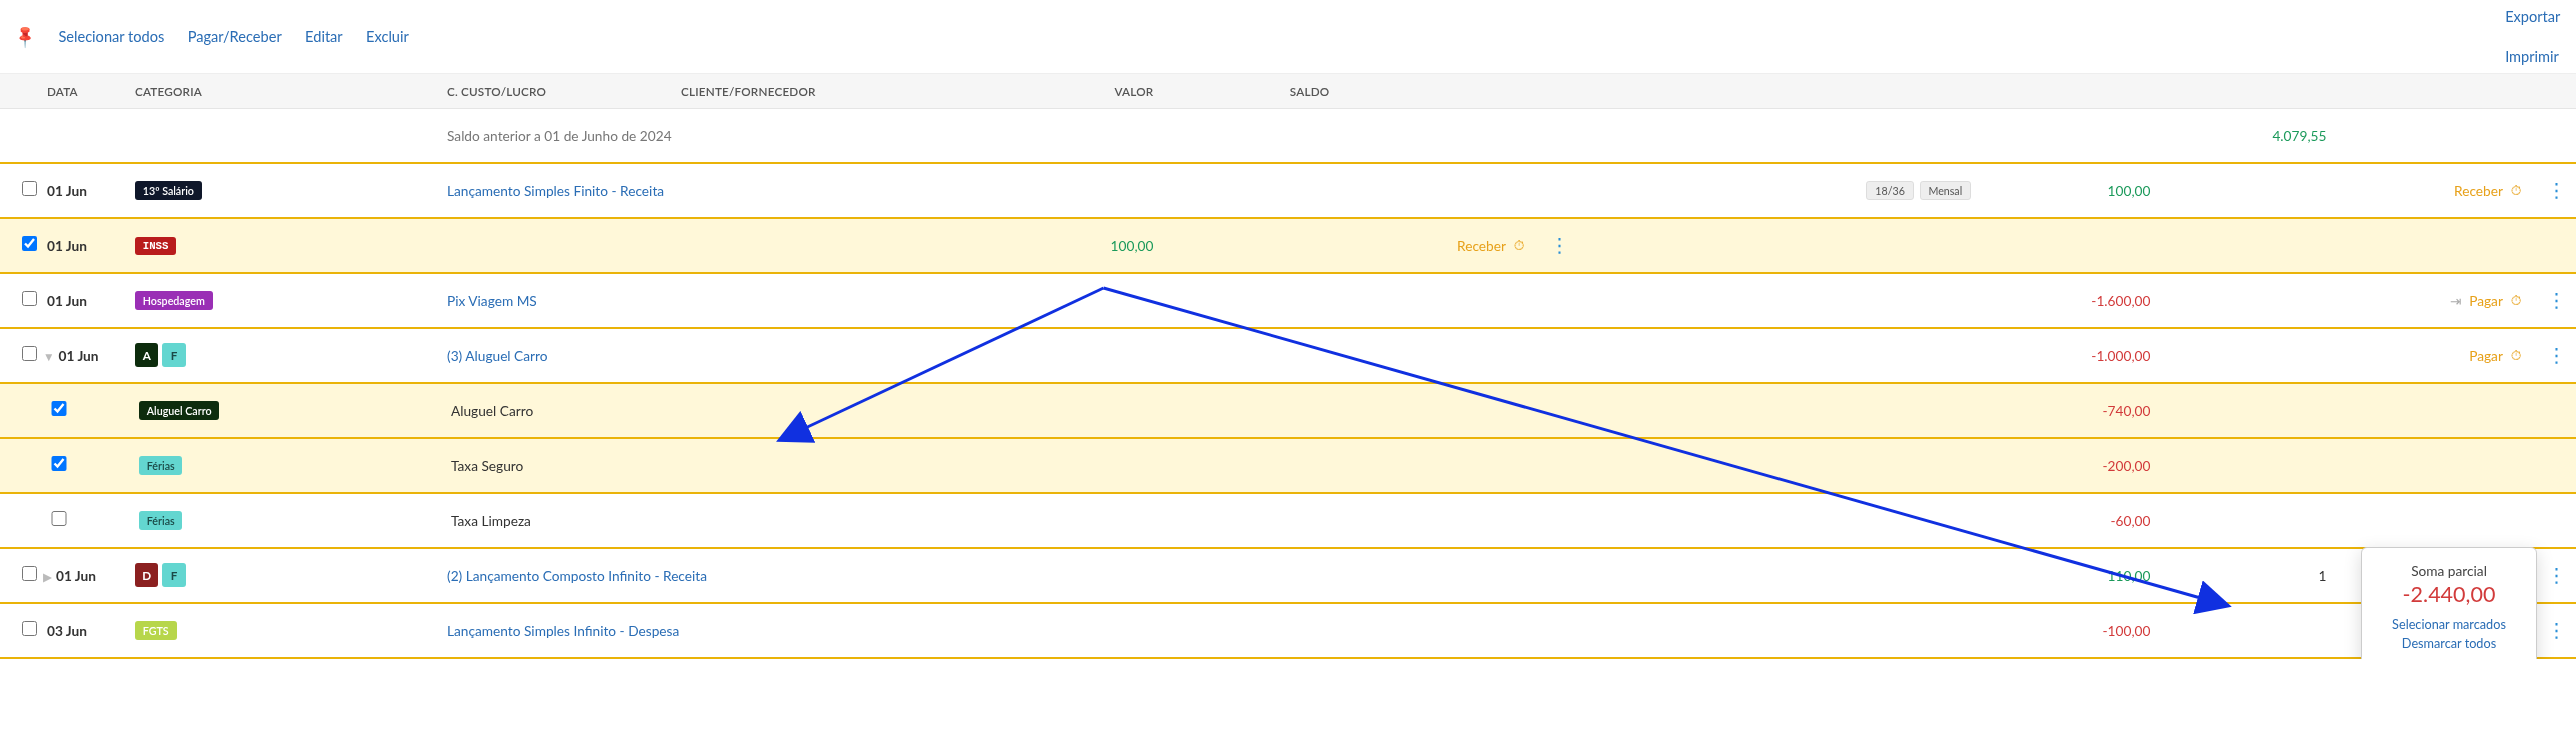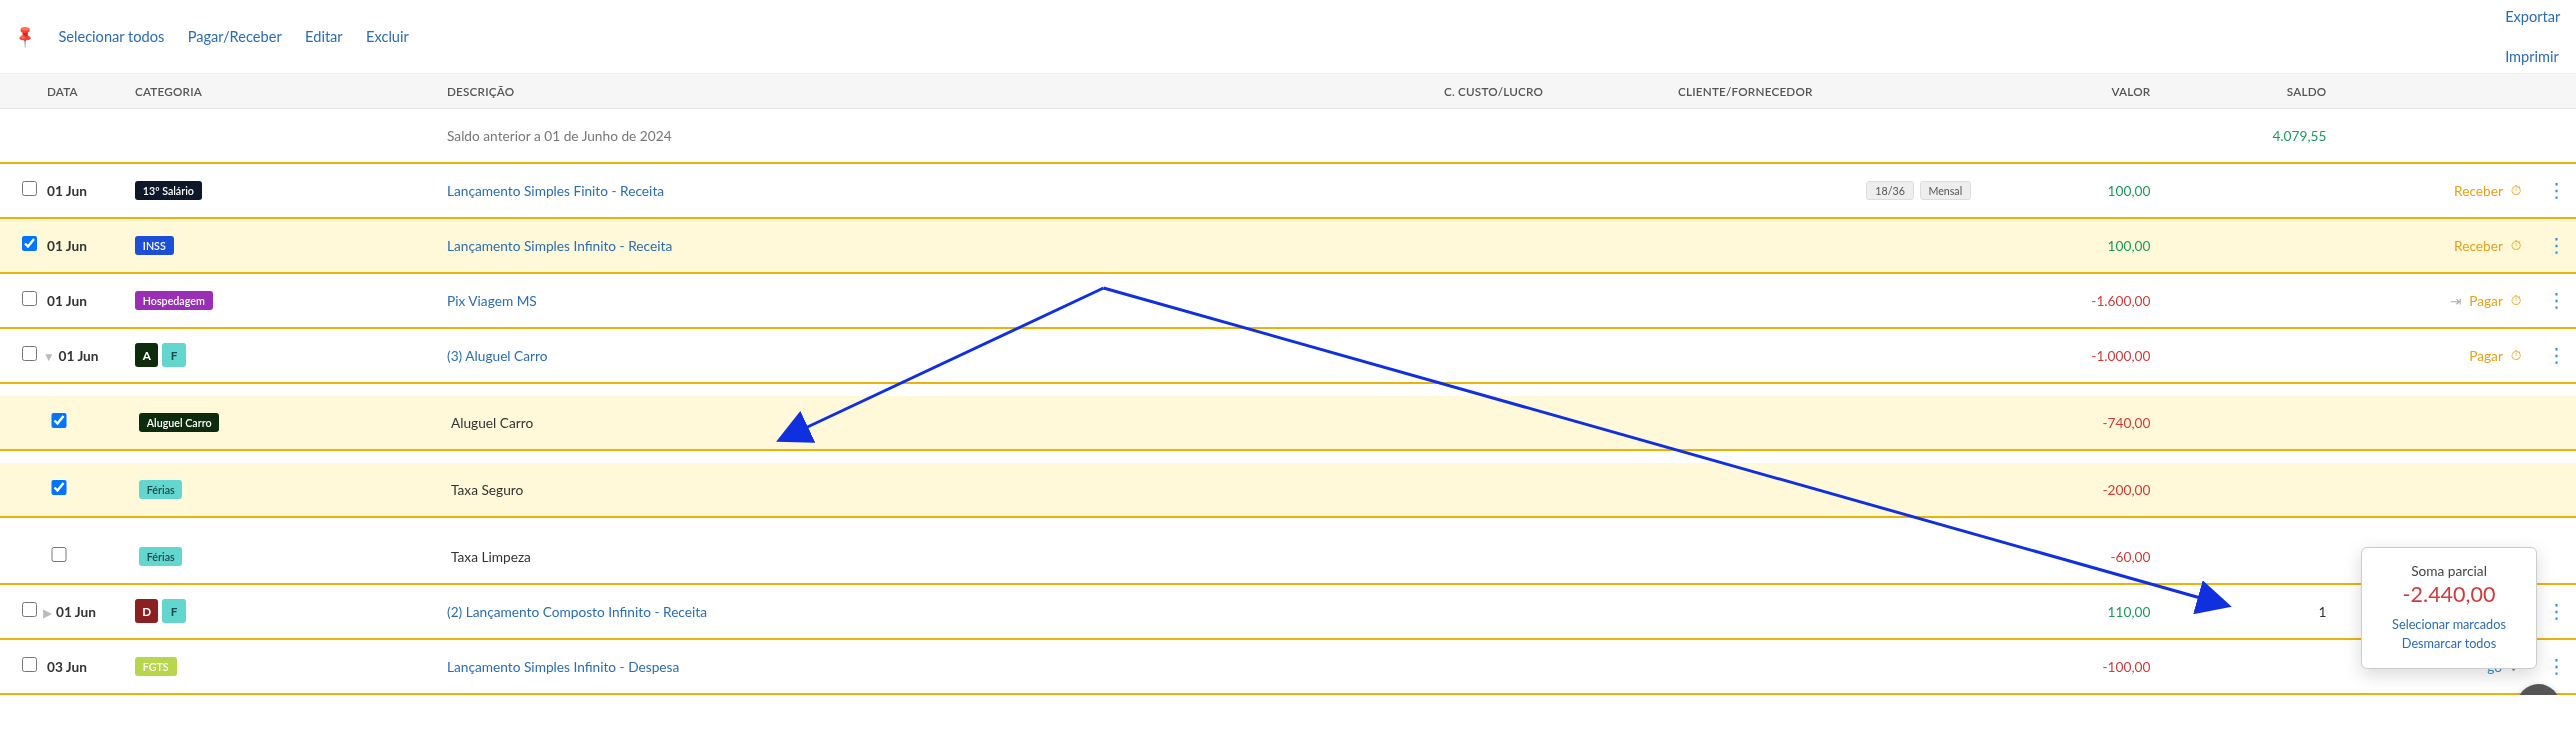--- a/index.html
+++ b/index.html
@@ -19,34 +19,34 @@
   .col-desc  { flex: 1; min-width: 391px; }
   .col-cc    { width: 234px; }
   .col-cf    { width: 293px; }
   .col-val   { width: 195px; text-align: right; padding-right: 15.6px; }
   .col-saldo { width: 176px; text-align: right; padding-right: 15.6px; }
   .col-act   { width: 195px; text-align: right; padding-right: 15.6px; display:flex; justify-content:flex-end; align-items:center; gap:7.8px; }
   .col-menu  { width: 39px; text-align: center; }
 
   .row { display:flex; align-items:center; border-bottom:2px solid #eab308; min-height: 55px; }
   .row.sel { background: #fff8d9; }
-  .row.sub { background: #fff; margin-top: 12px; }
+  .row.sub { background: #fff; }
   .row.sub.sel { background: #fff8d9; }
   .row .col-check input { width:15.6px; height:15.6px; }
 
   .prev-balance { color:#777; }
   .prev-balance .col-saldo, .val-green { color:#1c9a5b; }
   .val-red { color:#d23b3b; }
 
   .date { font-weight:700; color:#333; }
   .triangle { color:#bbb; font-size:11.7px; margin-left:-3.9px; margin-right:3.9px; }
 
   .tag { display:inline-block; padding:2.9px 7.8px; border-radius:2.9px; font-size:10.7px; font-weight:600; color:#fff; white-space:nowrap; }
   .tag.salario13 { background:#0f172a; color:#fff; }
-  .tag.inss      { background:#1d4ed8; }
+  .tag.inss      { background:#b91c1c;font-family:Liberation Mono, monospace; }
   .tag.hosp      { background:#9a2fb5; }
   .tag.aluguel   { background:#0d2c0d; }
   .tag.ferias    { background:#63d6d0; color:#1b4a47; }
   .tag.fgts      { background:#b7d64b; color:#fff; }
   .sq { display:inline-flex; width:23.4px; height:23.4px; border-radius:2.9px; color:#fff; font-size:11.7px; font-weight:700; align-items:center; justify-content:center; margin-right:3.9px; }
   .sq.A { background:#0d2c0d; }
   .sq.D { background:#8b2020; }
   .sq.F { background:#63d6d0; color:#1b4a47; }
 
   .link { color:#2a6db5; cursor:pointer; }
@@ -86,21 +86,20 @@
     <span class="tb-link">Exportar</span>
     <span class="tb-link">Imprimir</span>
   </div>
 </div>
 
 <div class="table">
   <div class="thead">
     <div class="col-check"></div>
     <div class="col-date">DATA</div>
     <div class="col-cat">CATEGORIA</div>
-    <div class="col-desc">DESCRIÇÃO</div>
     <div class="col-cc">C. CUSTO/LUCRO</div>
     <div class="col-cf">CLIENTE/FORNECEDOR</div>
     <div class="col-val">VALOR</div>
     <div class="col-saldo">SALDO</div>
     <div class="col-act"></div>
     <div class="col-menu"></div>
   </div>
 
   <div class="row prev-balance">
     <div class="col-check"></div>
@@ -128,21 +127,20 @@
         <div class="col-act">
           <span class="act-txt act-receber">Receber</span>
           <span class="clock"> ⏱</span>
         </div>
         <div class="col-menu"><span class="kebab">⋮</span></div>
       </div>
       <div class="row sel">
         <div class="col-check"><input type="checkbox" checked="" style=""></div>
         <div class="col-date"><span class="date">01 Jun</span></div>
         <div class="col-cat"><span class="tag inss">INSS</span></div>
-        <div class="col-desc"><span class="link">Lançamento Simples Infinito - Receita</span></div>
         <div class="col-cc"></div>
         <div class="col-cf" style="text-align: right;"></div>
         <div class="col-val val-green">100,00</div>
         <div class="col-saldo"></div>
         <div class="col-act">
           <span class="act-txt act-receber">Receber</span>
           <span class="clock"> ⏱</span>
         </div>
         <div class="col-menu"><span class="kebab">⋮</span></div>
       </div>

